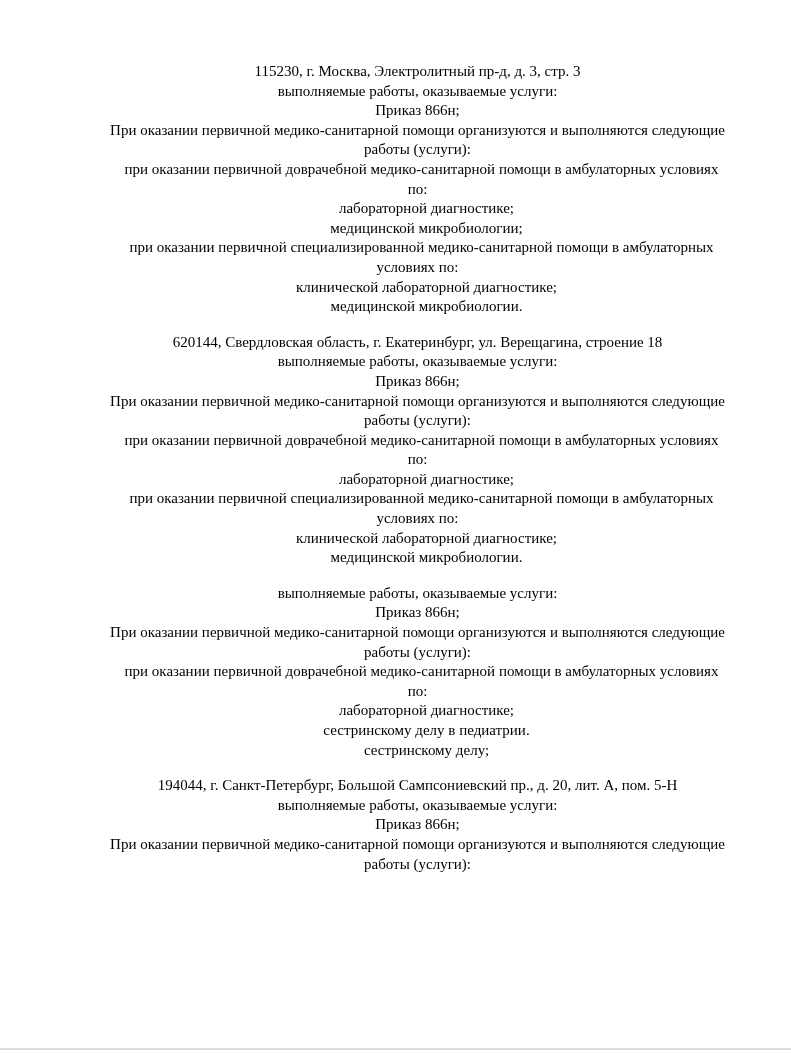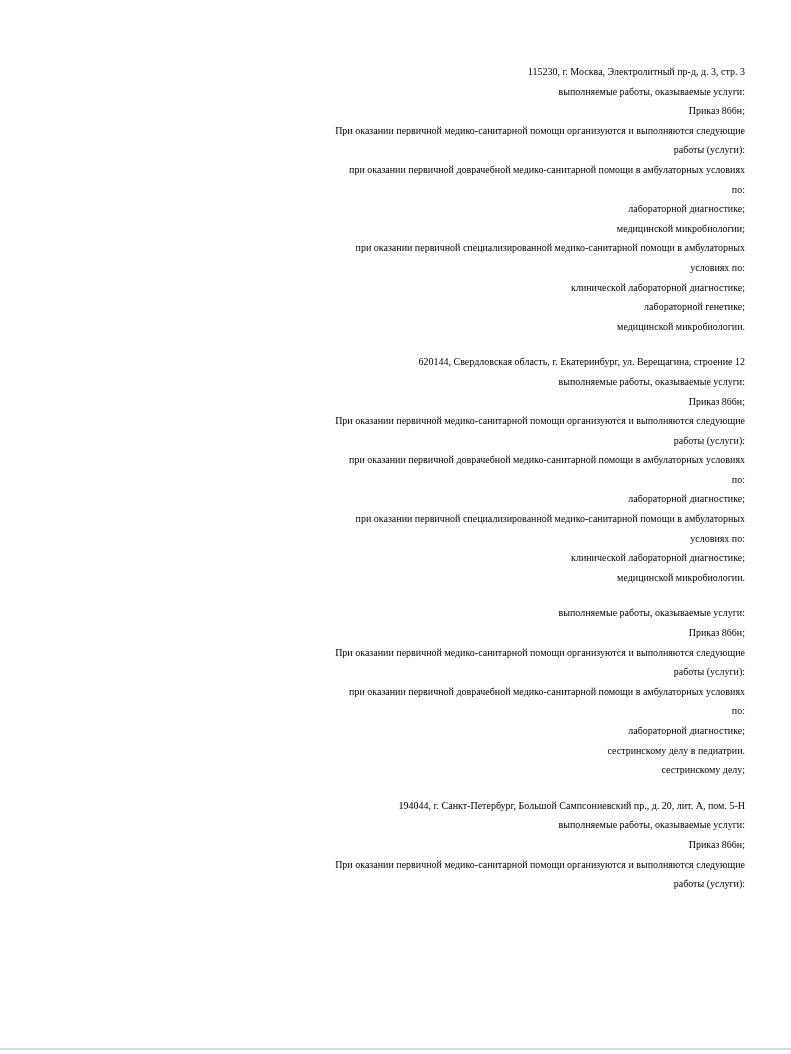--- a/index.html
+++ b/index.html
@@ -12,24 +12,24 @@
     height: 1054px;
     position: relative;
     overflow: hidden;
     font-family: "Liberation Serif", serif;
   }
   .doc-body {
     position: absolute;
     top: 62px;
     left: 90px;
     width: 655px;
-    font-size: 10px;
+    font-size: 15px;
     line-height: 19.6px;
     color: #000000;
-    text-align: right;
+    text-align: center;
   }
   .section {
     margin: 0 0 16px 0;
     padding: 0;
   }
   .line {
     margin: 0;
     padding: 0;
     white-space: pre-wrap;
   }
@@ -55,25 +55,24 @@
       <div class="line indent-0">Приказ 866н;</div>
       <div class="line indent-0">При оказании первичной медико-санитарной помощи организуются и выполняются следующие</div>
       <div class="line indent-0">работы (услуги):</div>
       <div class="line indent-1">при оказании первичной доврачебной медико-санитарной помощи в амбулаторных условиях</div>
       <div class="line indent-0">по:</div>
       <div class="line indent-2">лабораторной диагностике;</div>
       <div class="line indent-2">медицинской микробиологии;</div>
       <div class="line indent-1">при оказании первичной специализированной медико-санитарной помощи в амбулаторных</div>
       <div class="line indent-0">условиях по:</div>
       <div class="line indent-2">клинической лабораторной диагностике;</div>
-      <div class="line indent-2">лабораторной генетике;</div>
       <div class="line indent-2">медицинской микробиологии.</div>
     </div>
     <div class="section">
-      <div class="line indent-0">620144, Свердловская область, г. Екатеринбург, ул. Верещагина, строение 12</div>
+      <div class="line indent-0">620144, Свердловская область, г. Екатеринбург, ул. Верещагина, строение 18</div>
       <div class="line indent-0">выполняемые работы, оказываемые услуги:</div>
       <div class="line indent-0">Приказ 866н;</div>
       <div class="line indent-0">При оказании первичной медико-санитарной помощи организуются и выполняются следующие</div>
       <div class="line indent-0">работы (услуги):</div>
       <div class="line indent-1">при оказании первичной доврачебной медико-санитарной помощи в амбулаторных условиях</div>
       <div class="line indent-0">по:</div>
       <div class="line indent-2">лабораторной диагностике;</div>
       <div class="line indent-1">при оказании первичной специализированной медико-санитарной помощи в амбулаторных</div>
       <div class="line indent-0">условиях по:</div>
       <div class="line indent-2">клинической лабораторной диагностике;</div>

